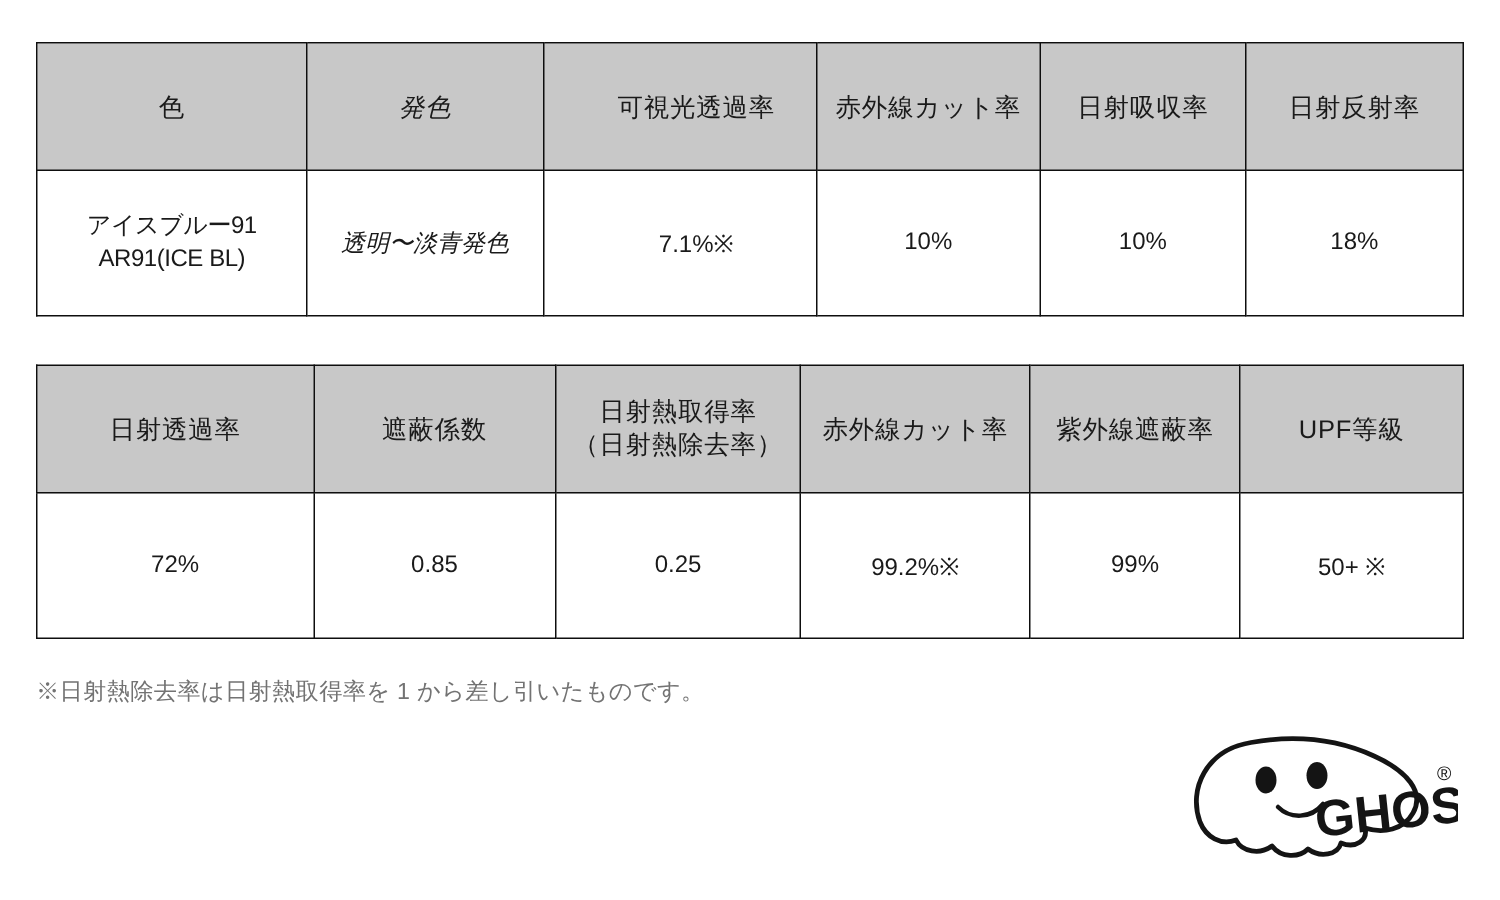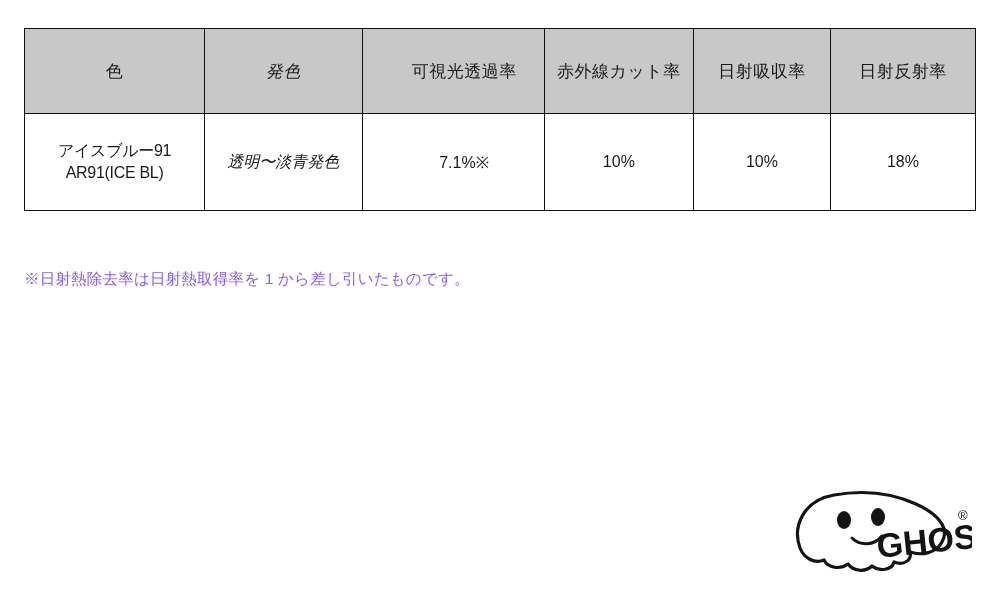--- a/index.html
+++ b/index.html
@@ -69,21 +69,21 @@
     line-height: 1.3;
     white-space: pre-line;
   }
   .gap {
     height: 32px;
   }
   .notes {
     margin-top: 22px;
     font-size: 15.5px;
     line-height: 1.85;
-    color: #8b5cf6;
+    color: #737373;
     letter-spacing: 0.2px;
   }
   .notes div {
     white-space: pre;
   }
   .logo {
     position: absolute;
     right: 28px;
     bottom: 22px;
     width: 190px;
@@ -115,20 +115,43 @@
         <td class="c2">7.1%※</td>
         <td class="c3">10%</td>
         <td class="c4">10%</td>
         <td class="c5">18%</td>
       </tr>
     </tbody>
   </table>
 
   <div class="gap"></div>
 
+  <table class="spec t2">
+    <thead>
+      <tr>
+        <td class="c0">日射透過率</td>
+        <td class="c1">遮蔽係数</td>
+        <td class="c2 hdr-multiline">日射熱取得率
+（日射熱除去率）</td>
+        <td class="c3">赤外線カット率</td>
+        <td class="c4">紫外線遮蔽率</td>
+        <td class="c5">UPF等級</td>
+      </tr>
+    </thead>
+    <tbody>
+      <tr>
+        <td class="c0">72%</td>
+        <td class="c1">0.85</td>
+        <td class="c2">0.25</td>
+        <td class="c3">99.2%※</td>
+        <td class="c4">99%</td>
+        <td class="c5">50+ ※</td>
+      </tr>
+    </tbody>
+  </table>
 
   <div class="notes">
     <div>※日射熱除去率は日射熱取得率を 1 から差し引いたものです。</div>
   </div>
 
   <svg class="logo" viewBox="0 0 190 92">
     <path d="M18 62 C10 40 22 14 52 9 C86 3 112 8 134 18 C156 28 168 42 160 56 C154 67 140 70 128 66 C130 74 122 80 112 76 C110 84 98 86 90 80 C84 86 72 86 66 78 C58 84 46 82 42 74 C32 78 22 72 18 62 Z" fill="#ffffff" stroke="#141414" stroke-width="3.2" stroke-linejoin="round"></path>
     <ellipse cx="62" cy="34" rx="7" ry="9" fill="#141414"></ellipse>
     <ellipse cx="96" cy="31" rx="7" ry="9" fill="#141414"></ellipse>
     <path d="M70 52 C78 60 92 60 100 50" fill="none" stroke="#141414" stroke-width="3" stroke-linecap="round"></path>

